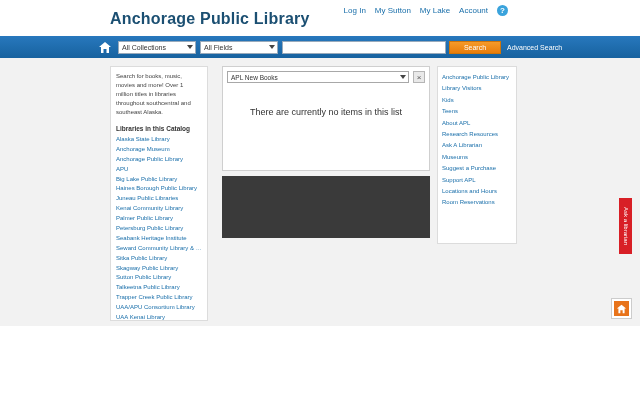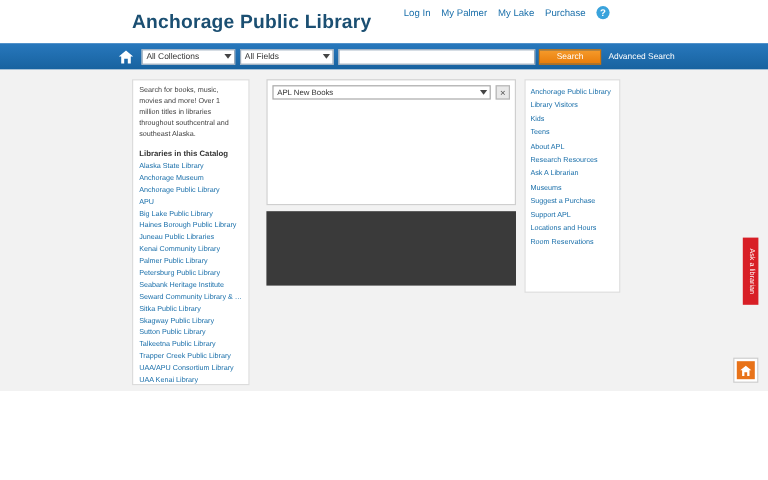--- a/index.html
+++ b/index.html
@@ -316,23 +316,23 @@
     background: #ffffff;
   }
 </style>
 </head>
 <body>
 
 <div class="page">
 
   <div class="utility-bar">
     <a class="utility-link" href="#">Log In</a>
-    <a class="utility-link" href="#">My Palmer</a>
+    <a class="utility-link" href="#">My Sutton</a>
     <a class="utility-link" href="#">My Lake</a>
-    <a class="utility-link" href="#">Purchase</a>
+    <a class="utility-link" href="#">Account</a>
     <span class="help-icon">?</span>
   </div>
 
   <div class="header-banner">
     <div class="site-title">Anchorage Public Library</div>
   </div>
 
   <div class="search-strip">
     <span class="home-icon">
       <svg width="14" height="13" viewBox="0 0 14 13" xmlns="http://www.w3.org/2000/svg">
@@ -380,20 +380,21 @@
     </div>
 
     <div class="center-panel">
       <div class="list-select-row">
         <div class="list-select">
           <span>APL New Books</span>
           <span class="select-caret"></span>
         </div>
         <div class="list-close">×</div>
       </div>
+      <div class="empty-list-msg">There are currently no items in this list</div>
     </div>
 
     <div class="media-block"></div>
 
     <div class="right-panel">
       <a class="right-link" href="#">Anchorage Public Library</a>
       <a class="right-link" href="#">Library Visitors</a>
       <a class="right-link" href="#">Kids</a>
       <a class="right-link" href="#">Teens</a>
       <a class="right-link" href="#">About APL</a>

